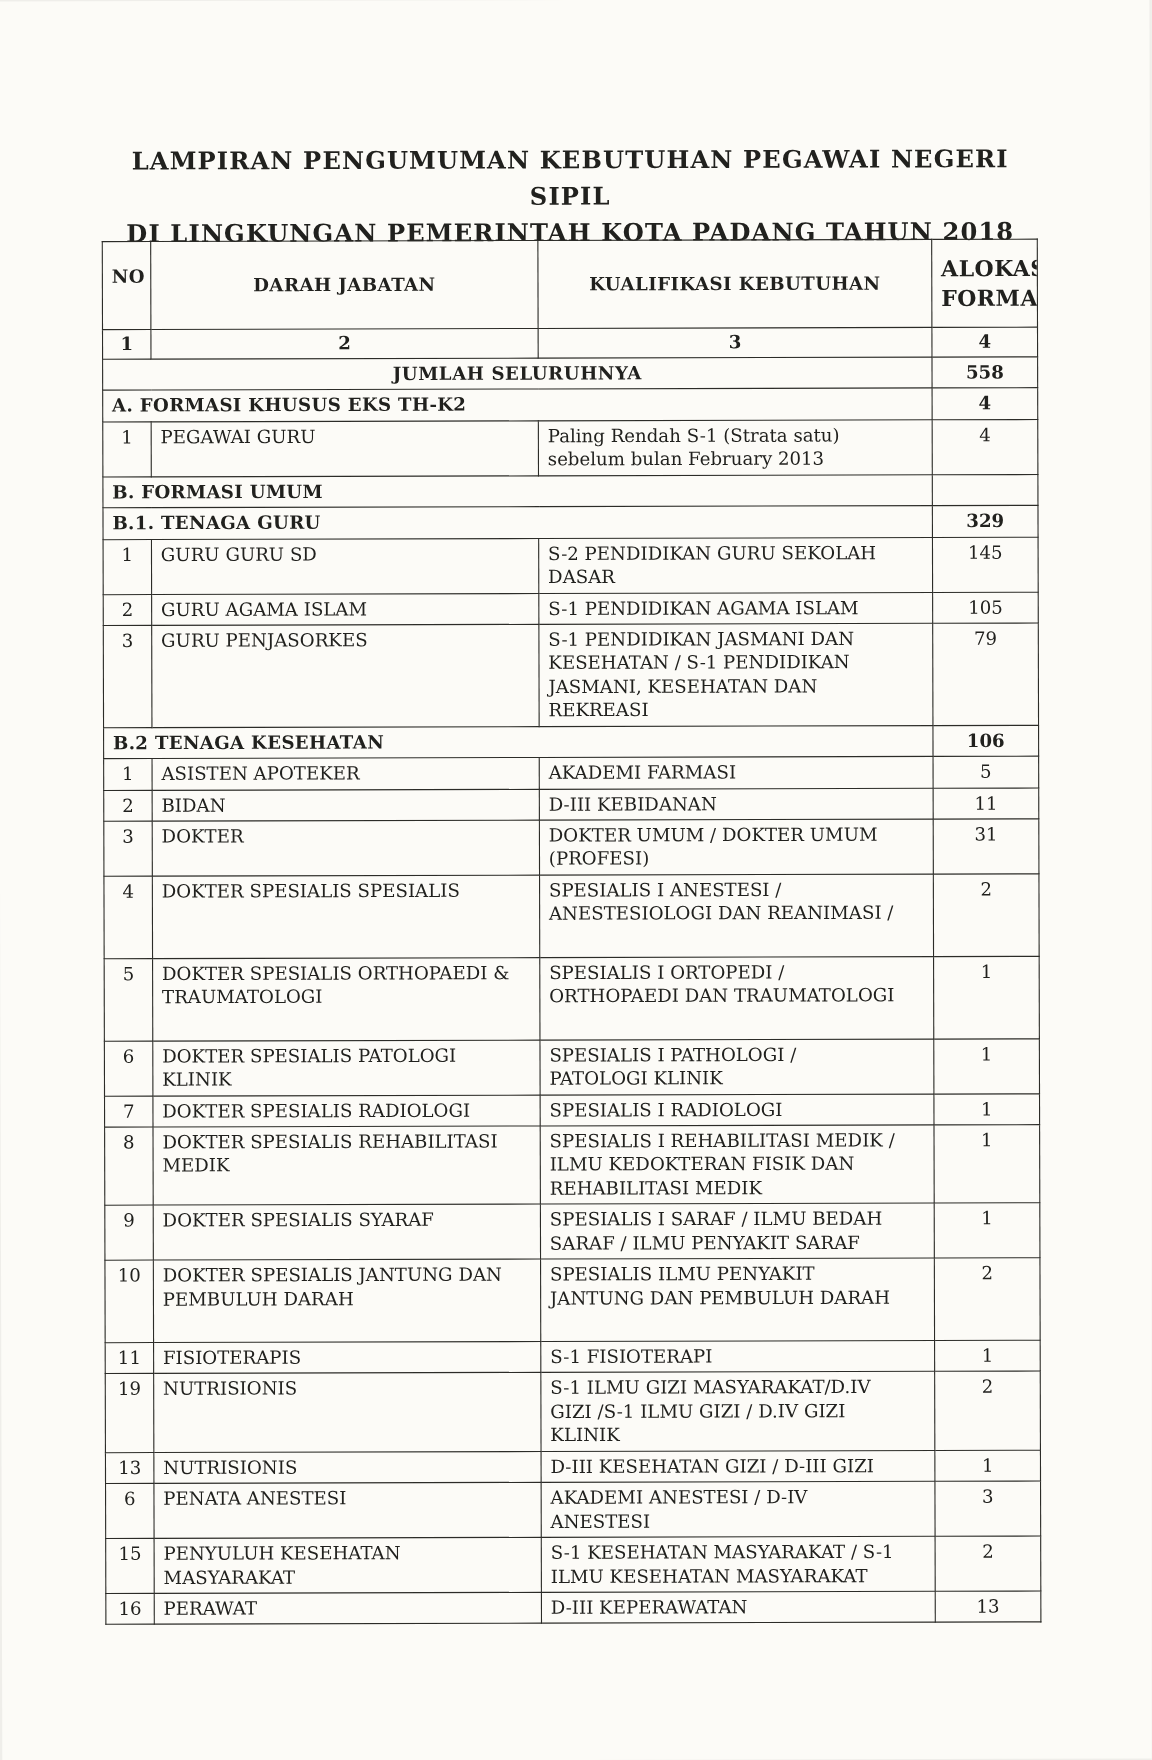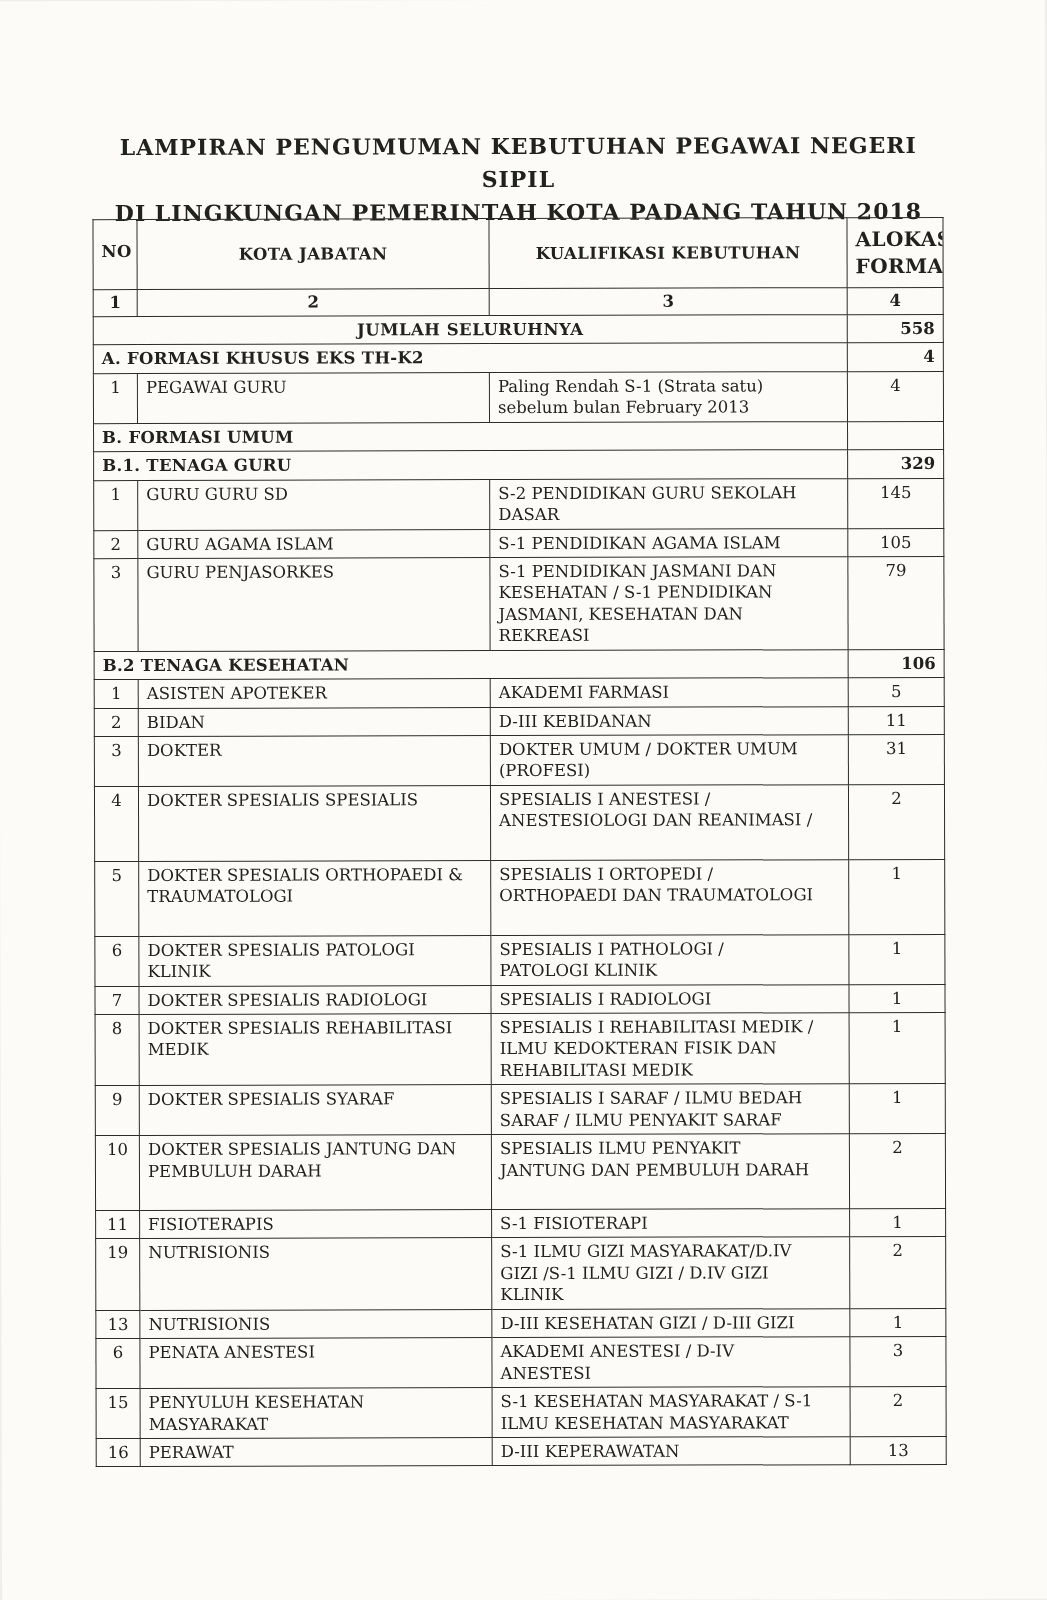--- a/index.html
+++ b/index.html
@@ -47,34 +47,34 @@
     vertical-align: top;
     overflow: hidden;
   }
   .doc-table thead th {
     height: 58px;
     vertical-align: middle;
     font-weight: bold;
     text-align: center;
     letter-spacing: 0.4px;
   }
-  th.th-no { text-align: left; vertical-align: bottom; padding-bottom: 8px; }
+  th.th-no { text-align: left; vertical-align: bottom; padding-bottom: 18px; }
   th.th-alokasi { text-align: left; white-space: pre-line; line-height: 1.35; font-size: 20px; }
   tr.num-row td {
     text-align: center;
     font-weight: bold;
     padding: 2px 4px;
     height: 22px;
     vertical-align: middle;
   }
   .td-no   { text-align: center; }
   .td-jab  { white-space: pre-line; }
   .td-kual { white-space: pre-line; }
   .td-alo  { text-align: center; }
-  .td-alo-bold { font-weight: bold; text-align: right; }
+  .td-alo-bold { font-weight: bold; }
   .td-total {
     text-align: center;
     font-weight: bold;
     letter-spacing: 0.5px;
   }
   .td-section {
     text-align: left;
     font-weight: bold;
     letter-spacing: 0.3px;
   }
@@ -90,21 +90,21 @@
   <table class="doc-table">
     <colgroup>
       <col class="c-no">
       <col class="c-jab">
       <col class="c-kual">
       <col class="c-alo">
     </colgroup>
     <thead>
       <tr>
         <th class="th-no">NO</th>
-        <th>KOTA JABATAN</th>
+        <th>DARAH JABATAN</th>
         <th>KUALIFIKASI KEBUTUHAN</th>
         <th class="th-alokasi">ALOKASI
 FORMASI</th>
       </tr>
       <tr class="num-row">
         <td>1</td>
         <td>2</td>
         <td>3</td>
         <td>4</td>
       </tr>

